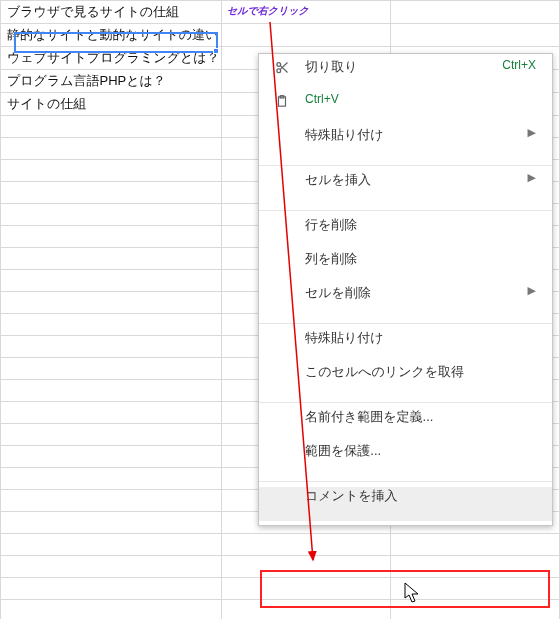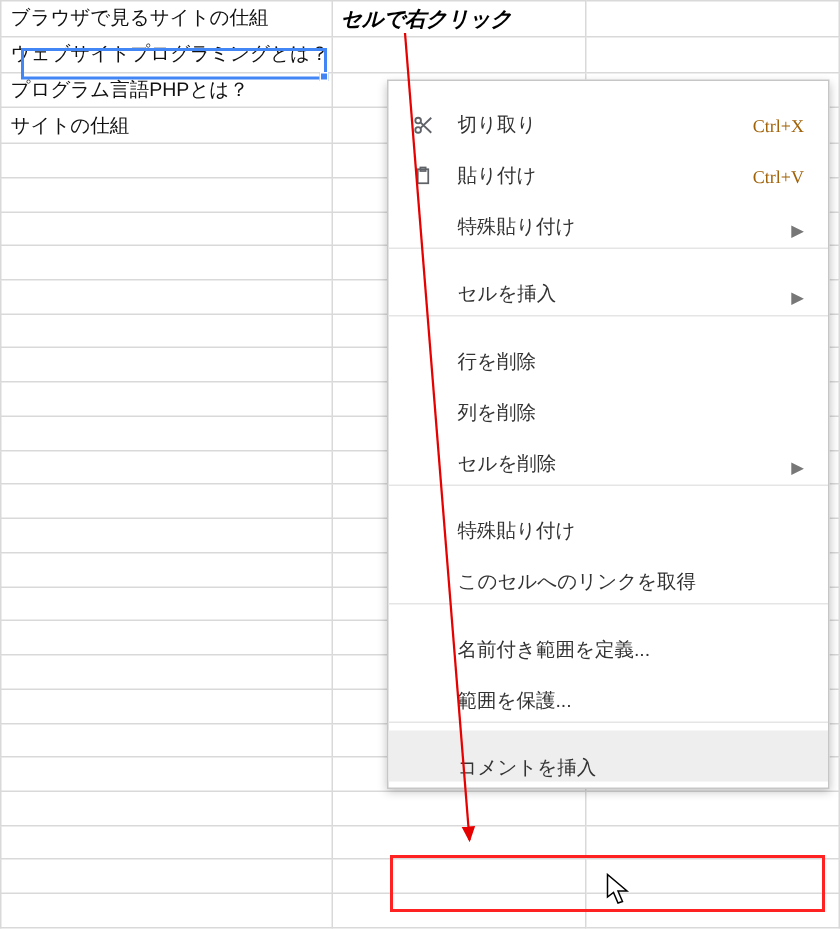--- a/index.html
+++ b/index.html
@@ -55,22 +55,22 @@
       right:-3px; bottom:-3px;
       width:6px;height:6px;
       background:#4285f4;
       border:1px solid #fff;
     }
     
     .callout {
       position:absolute;
       left:227px; top:4px;
       font-weight:bold;
-      color:#000000;
-      font-size:14px;
+      color:#6d28d9;
+      font-size:10px;
       font-style: italic;
       z-index:10;
       pointer-events:none;
       white-space:nowrap;
     }
     svg.arrow {
       position:absolute;
       left:0; top:0;
       width:560px; height:619px;
       z-index:9;
@@ -90,38 +90,38 @@
       width:295px;
       background:#fff;
       border:1px solid #c6c6c6;
       box-shadow:0 2px 6px rgba(0,0,0,.25);
       font-size:13px;
       z-index:6;
       padding:4px 0;
     }
     .mi {
       display:flex;
-      align-items:flex-end;
+      align-items:flex-start;
       height:34px;
       padding:0 16px 0 12px;
       color:#333;
       cursor:default;
       position:relative;
     }
     .mi.hover { background:#eee; }
     .mi .ic {
       width:22px; height:18px;
       display:flex;
       align-items:center; justify-content:center;
       margin-right:12px;
       color:#5f6368;
       flex-shrink:0;
     }
     .mi .lbl { flex:1; white-space:nowrap; }
-    .mi .sc { color:#a16207; font-size:12px;font-family:Liberation Serif, serif; }
+    .mi .sc { color:#15803d; font-size:12px; }
     .mi .sub {
       margin-left:auto;
       color:#777;
       font-size:11px;
     }
     .sep {
       height:1px;
       background:#e5e5e5;
       margin:5px 0;
     }
@@ -134,20 +134,25 @@
     }
   </style>
 </head>
 <body>
 
 <div class="sheet">
   <table class="grid">
     <tbody>
         <tr>
           <td>ブラウザで見るサイトの仕組</td>
+          <td></td>
+          <td></td>
+        </tr>
+    <tr class="sel">
+          <td>静的なサイトと動的なサイトの違い</td>
           <td></td>
           <td></td>
         </tr>
     <tr>
           <td>ウェブサイトプログラミングとは？</td>
           <td></td>
           <td></td>
         </tr>
     <tr>
           <td>プログラム言語PHPとは？</td>
@@ -305,21 +310,20 @@
     <span class="lbl">切り取り</span>
     <span class="sc">Ctrl+X</span>
   </div>
   <div class="mi">
     <span class="ic">
       <svg width="14" height="15" viewBox="0 0 24 24" fill="none" stroke="#5f6368" stroke-width="2">
           <rect x="6" y="4" width="12" height="16"></rect>
           <rect x="9" y="2" width="6" height="4"></rect>
         </svg>
     </span>
-    <span class="lbl">貼り付け</span>
     <span class="sc">Ctrl+V</span>
   </div>
   <div class="mi">
     <span class="spacer-ic"></span>
     <span class="lbl">特殊貼り付け</span>
     <span class="sub">▶</span>
   </div>
   <div class="sep"></div>
   <div class="mi">
     <span class="spacer-ic"></span>

